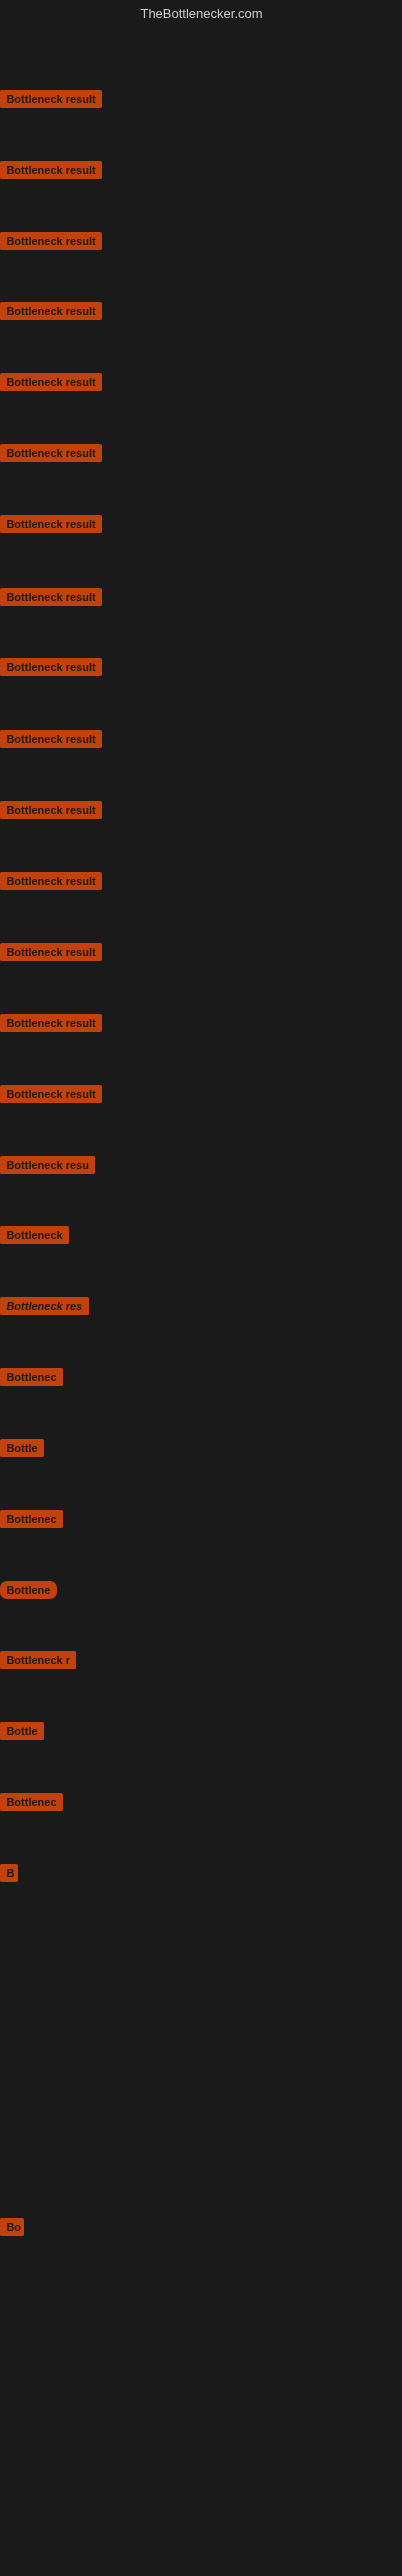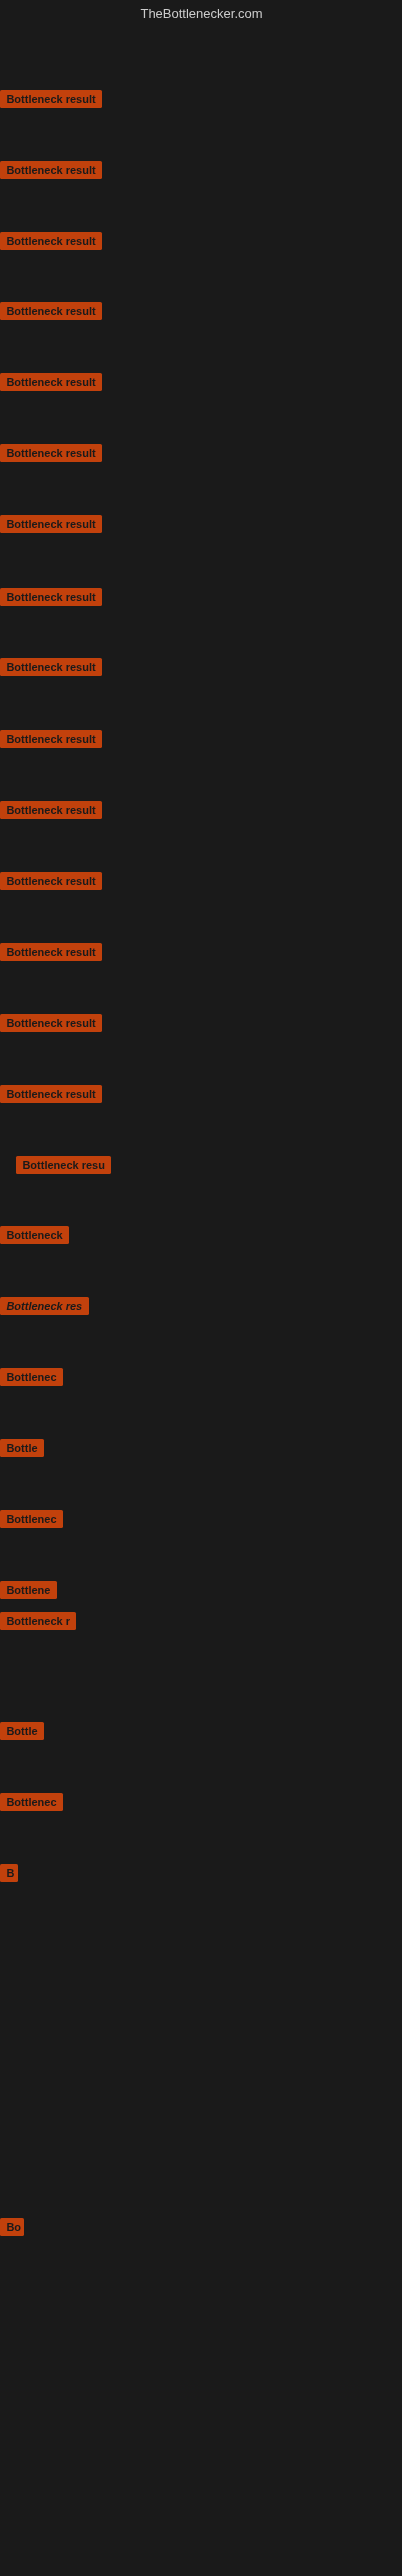--- a/index.html
+++ b/index.html
@@ -55,26 +55,26 @@
     <div class="bottleneck-item" style="top: 376px; left: 0px;"><span class="bottleneck-badge" style="max-width: 145px; overflow: hidden;">Bottleneck result</span></div>
     <div class="bottleneck-item" style="top: 447px; left: 0px;"><span class="bottleneck-badge" style="max-width: 143px; overflow: hidden;">Bottleneck result</span></div>
     <div class="bottleneck-item" style="top: 520px; left: 0px;"><span class="bottleneck-badge" style="max-width: 148px; overflow: hidden;">Bottleneck result</span></div>
     <div class="bottleneck-item" style="top: 590px; left: 0px;"><span class="bottleneck-badge" style="max-width: 146px; overflow: hidden;">Bottleneck result</span></div>
     <div class="bottleneck-item" style="top: 662px; left: 0px;"><span class="bottleneck-badge" style="max-width: 144px; overflow: hidden;">Bottleneck result</span></div>
     <div class="bottleneck-item" style="top: 733px; left: 0px;"><span class="bottleneck-badge" style="max-width: 142px; overflow: hidden;">Bottleneck result</span></div>
     <div class="bottleneck-item" style="top: 804px; left: 0px;"><span class="bottleneck-badge" style="max-width: 135px; overflow: hidden;">Bottleneck result</span></div>
     <div class="bottleneck-item" style="top: 875px; left: 0px;"><span class="bottleneck-badge" style="max-width: 137px; overflow: hidden;">Bottleneck result</span></div>
     <div class="bottleneck-item" style="top: 946px; left: 0px;"><span class="bottleneck-badge" style="max-width: 133px; overflow: hidden;">Bottleneck result</span></div>
     <div class="bottleneck-item" style="top: 1017px; left: 0px;"><span class="bottleneck-badge" style="max-width: 130px; overflow: hidden;">Bottleneck result</span></div>
-    <div class="bottleneck-item" style="top: 1088px; left: 16px; text-align: right;"><span class="bottleneck-badge" style="max-width: 121px; overflow: hidden;">Bottleneck resu</span></div>
+    <div class="bottleneck-item" style="top: 1088px; left: 0px; text-align: right;"><span class="bottleneck-badge" style="max-width: 121px; overflow: hidden;">Bottleneck resu</span></div>
     <div class="bottleneck-item" style="top: 1158px; left: 0px;"><span class="bottleneck-badge" style="max-width: 85px; overflow: hidden;">Bottleneck</span></div>
     <div class="bottleneck-item" style="top: 1229px; left: 0px; font-style: italic;"><span class="bottleneck-badge" style="max-width: 113px; overflow: hidden;">Bottleneck res</span></div>
     <div class="bottleneck-item" style="top: 1300px; left: 0px;"><span class="bottleneck-badge" style="max-width: 79px; overflow: hidden;">Bottlenec</span></div>
     <div class="bottleneck-item" style="top: 1371px; left: 0px;"><span class="bottleneck-badge" style="max-width: 55px; overflow: hidden;">Bottle</span></div>
     <div class="bottleneck-item" style="top: 1442px; left: 0px;"><span class="bottleneck-badge" style="max-width: 76px; overflow: hidden;">Bottlenec</span></div>
-    <div class="bottleneck-item" style="top: 1513px; left: 0px;"><span class="bottleneck-badge" style="max-width: 71px; overflow: hidden;">Bottlene</span></div>
-    <div class="bottleneck-item" style="top: 1544px; left: 0px;"><span class="bottleneck-badge" style="max-width: 95px; overflow: hidden;">Bottleneck r</span></div>
+    <div class="bottleneck-item" style="top: 1513px; left: 0px;"><span class="bottleneck-badge" style="max-width: 71px; overflow: hidden; border-radius: 7px;">Bottlene</span></div>
+    <div class="bottleneck-item" style="top: 1583px; left: 0px;"><span class="bottleneck-badge" style="max-width: 95px; overflow: hidden;">Bottleneck r</span></div>
     <div class="bottleneck-item" style="top: 1654px; left: 0px;"><span class="bottleneck-badge" style="max-width: 52px; overflow: hidden;">Bottle</span></div>
     <div class="bottleneck-item" style="top: 1725px; left: 0px;"><span class="bottleneck-badge" style="max-width: 74px; overflow: hidden;">Bottlenec</span></div>
     <div class="bottleneck-item" style="top: 1796px; left: 0px;"><span class="bottleneck-badge" style="max-width: 17.7px; overflow: hidden;">B</span></div>
     <div class="bottleneck-item" style="top: 2150px; left: 0px;"><span class="bottleneck-badge" style="max-width: 24px; overflow: hidden;">Bo</span></div>
   </div>
 
 
 </body></html>

